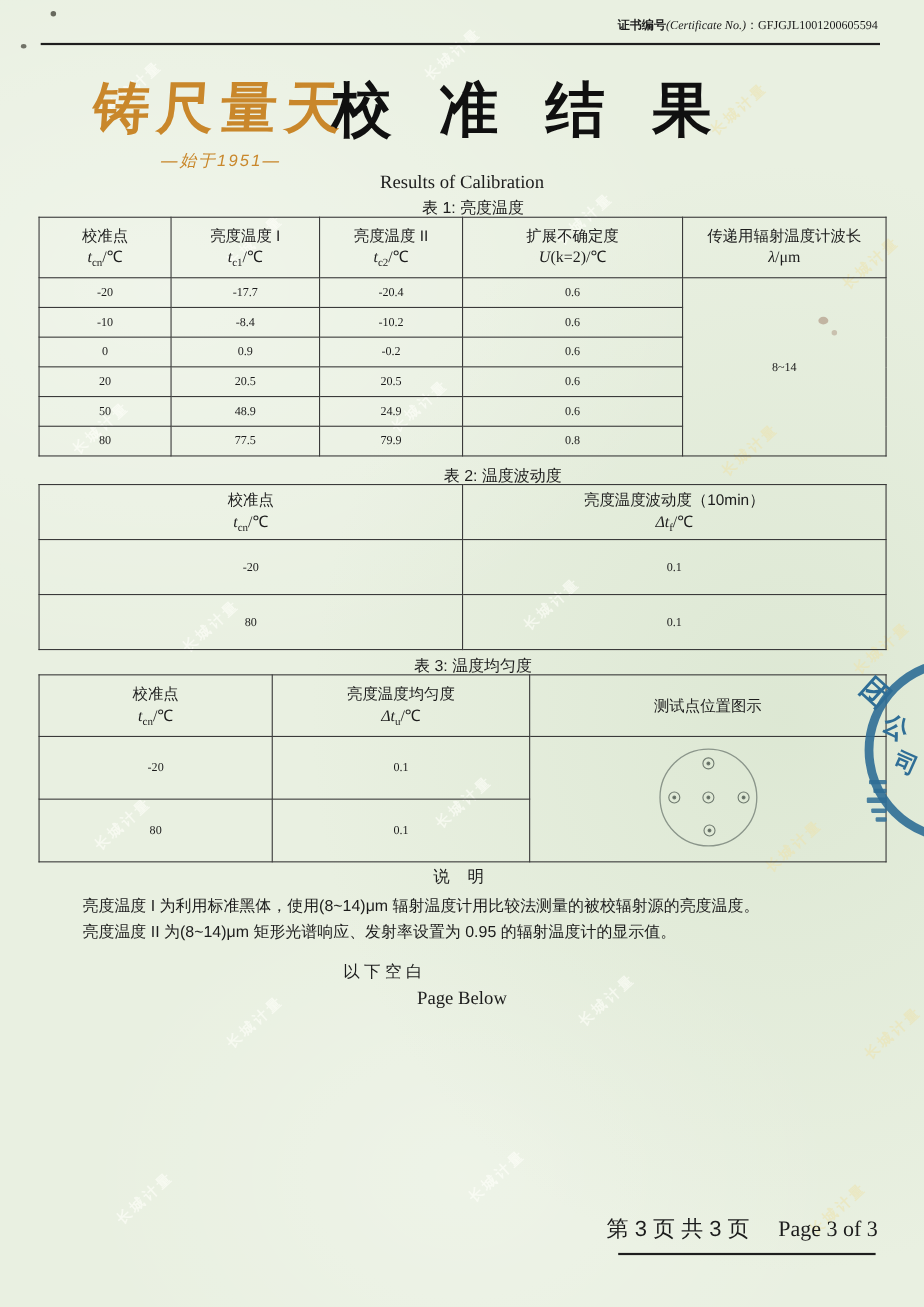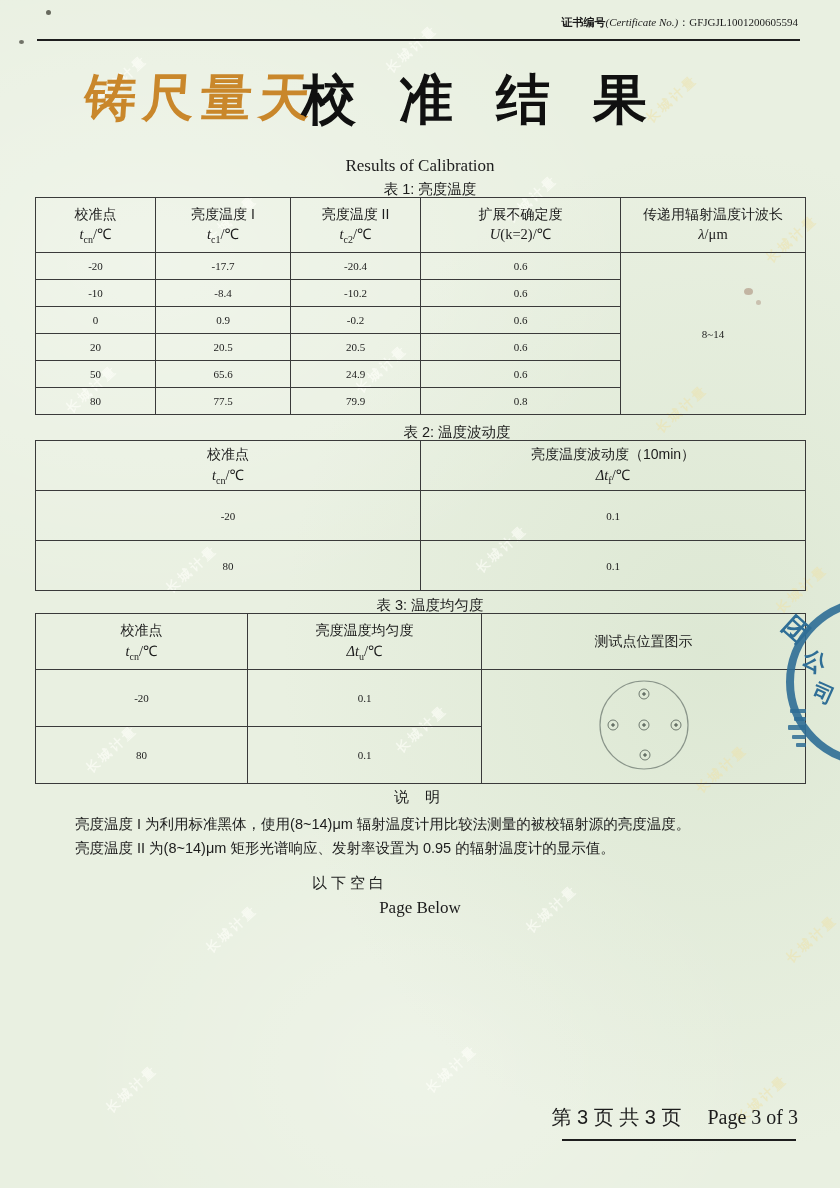--- a/index.html
+++ b/index.html
@@ -129,20 +129,21 @@
 <div class="abs speck" id="speck-3"></div>
 <div class="abs speck" id="speck-4"></div>
 
 <div class="abs" id="cert-line">
   <span class="cn">证书编号</span><span class="en">(Certificate No.)</span><span>：</span><span>GFJGJL1001200605594</span>
 </div>
 <div class="abs" id="header-rule"></div>
 
 <div class="abs" id="brand">
   <span class="cal">铸尺量天</span>
+  <span class="since">—始于1951—</span>
 </div>
 <div class="abs" id="main-title">校 准 结 果</div>
 <div class="abs" id="subtitle-en">Results of Calibration</div>
 
 <div class="abs tcap" style="top:180px;">表 1: 亮度温度</div>
 <table id="table1" style="top:197px;">
   <colgroup>
       <col style="width:120px">
       <col style="width:135px">
       <col style="width:130px">
@@ -177,21 +178,21 @@
     <td class="num">0.6</td>
   </tr>
   <tr>
     <td class="num">20</td>
     <td class="num">20.5</td>
     <td class="num">20.5</td>
     <td class="num">0.6</td>
   </tr>
   <tr>
     <td class="num">50</td>
-    <td class="num">65.6</td>
+    <td class="num">48.9</td>
     <td class="num">24.9</td>
     <td class="num">0.6</td>
   </tr>
   <tr>
     <td class="num">80</td>
     <td class="num">77.5</td>
     <td class="num">79.9</td>
     <td class="num">0.8</td>
   </tr>
 </tbody>

